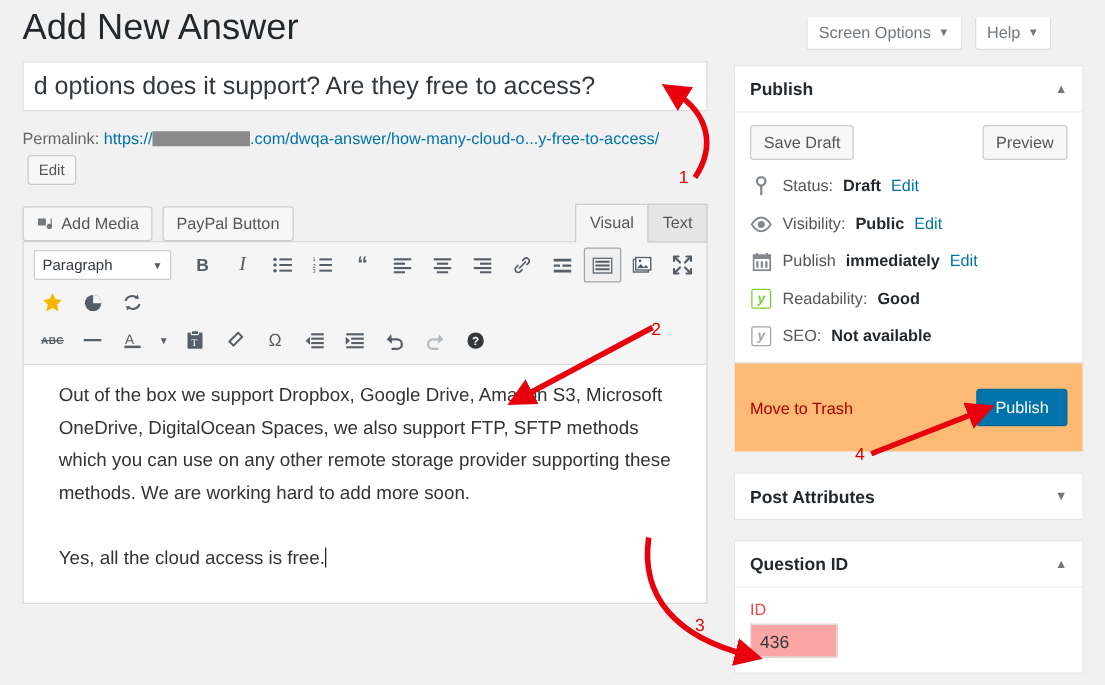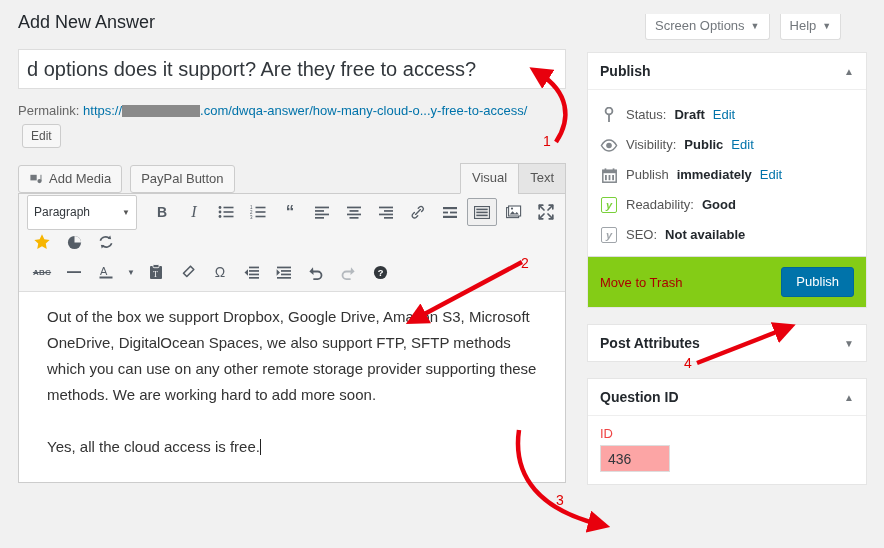--- a/index.html
+++ b/index.html
@@ -18,21 +18,21 @@
     background: #fff; border: 1px solid #ddd; border-top: none;
     border-radius: 0 0 3px 3px;
     padding: 4px 9px 5px 9px;
     font-size: 13px; color: #72777c; line-height: 16px;
     display: flex; align-items: center; gap: 6px; cursor: pointer;
   }
   .meta-btn .caret { font-size: 9px; color: #72777c; }
 
   
   .left-col { position: absolute; left: 18px; top: 8px; width: 548px; }
-  .page-title { font-size: 18px; font-weight: normal; color: #23282d; margin: 0 0 12px 0; line-height: 29px; }
+  .page-title { font-size: 29px; font-weight: normal; color: #23282d; margin: 0 0 12px 0; line-height: 29px; }
 
   .title-input {
     width: 100%; box-sizing: border-box;
     height: 40px; padding: 3px 8px;
     font-size: 20px; color: #32373c;
     border: 1px solid #ddd; background: #fff;
     outline: none; font-family: "Liberation Sans", sans-serif;
   }
 
   .permalink {
@@ -74,21 +74,21 @@
   .tb-row { display: flex; align-items: center; height: 30px; padding-left: 6px; gap: 2px; }
   .tb-btn {
     width: 28px; height: 26px; display: inline-flex;
     align-items: center; justify-content: center;
     color: #555d66; cursor: pointer; border: 1px solid transparent;
     border-radius: 2px; font-size: 15px;
   }
   .tb-btn.active { border-color: #a0a5aa; background: #f0f0f0; }
   .tb-btn.disabled { color: #b4b9be; }
   .tb-select {
-    height: 35px; width: 110px; background: #fff; border: 1px solid #ccc;
+    height: 24px; width: 110px; background: #fff; border: 1px solid #ccc;
     border-radius: 2px; font-size: 12px; color: #32373c;
     display: flex; align-items: center; justify-content: space-between;
     padding: 0 6px; margin-right: 8px; cursor: pointer; box-sizing: border-box;
   }
   .tb-select .caret { font-size: 8px; color: #555; }
   .tb-btn svg { display: block; }
 
   .editor-content {
     background: #fff; padding: 12px 28px 10px 28px;
     font-size: 15px; line-height: 26px; color: #333;
@@ -120,21 +120,21 @@
   .yoast-badge {
     width: 16px; height: 16px; border: 1.5px solid #7ad03a; border-radius: 2px;
     display: inline-flex; align-items: center; justify-content: center;
     font-size: 11px; font-weight: bold; color: #7ad03a; font-style: italic;
     box-sizing: border-box;
   }
   .yoast-badge.grey { border-color: #a0a5aa; color: #a0a5aa; }
 
   .pub-footer {
     display: flex; align-items: center; justify-content: space-between;
-    background: #84cc16; border-top: 1px solid #ddd; padding: 10px 12px;
+    background: #fdba74; border-top: 1px solid #ddd; padding: 20px 12px;
   }
   .trash-link { color: #a00; font-size: 13px; text-decoration: none; cursor: pointer; }
   .btn-primary {
     background: #0073aa; border: 1px solid #006799; border-radius: 3px;
     color: #fff; font-size: 13px; padding: 5px 14px; cursor: pointer; line-height: 18px;
   }
 
   .field-label { font-size: 13px; color: #ef4444; padding: 10px 12px 4px 12px; }
   .id-input {
     margin: 0 12px 12px 12px; width: 70px; height: 27px;
@@ -419,20 +419,24 @@
   </div>
 
   <div class="side-col">
 
     <div class="panel">
       <div class="panel-head">
         <span class="panel-title">Publish</span>
         <span class="toggle-arrow">▲</span>
       </div>
       <div class="pub-body">
+        <div class="pub-row1">
+          <div class="btn-light">Save Draft</div>
+          <div class="btn-light">Preview</div>
+        </div>
 
         <div class="misc-row">
           <span class="ico">
             <svg width="12" height="16" viewBox="0 0 12 16">
                 <circle cx="6" cy="4" r="3.4" fill="none" stroke="#82878c" stroke-width="1.8"></circle>
                 <rect x="5.1" y="7" width="1.8" height="8" fill="#82878c"></rect>
               </svg>
           </span>
           <span class="label">Status:</span>
           <b>Draft</b>

